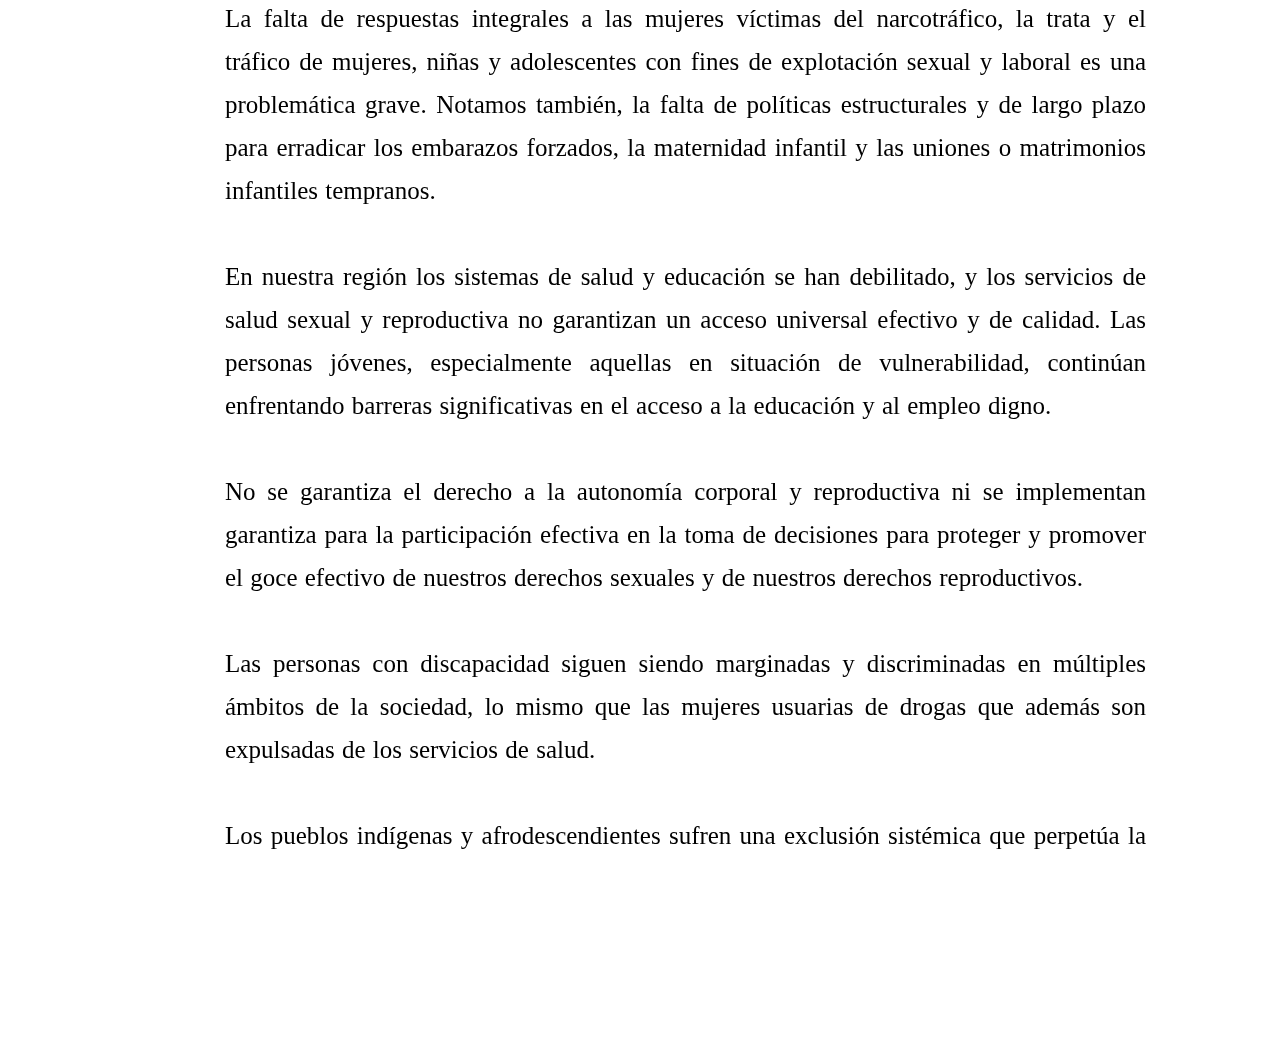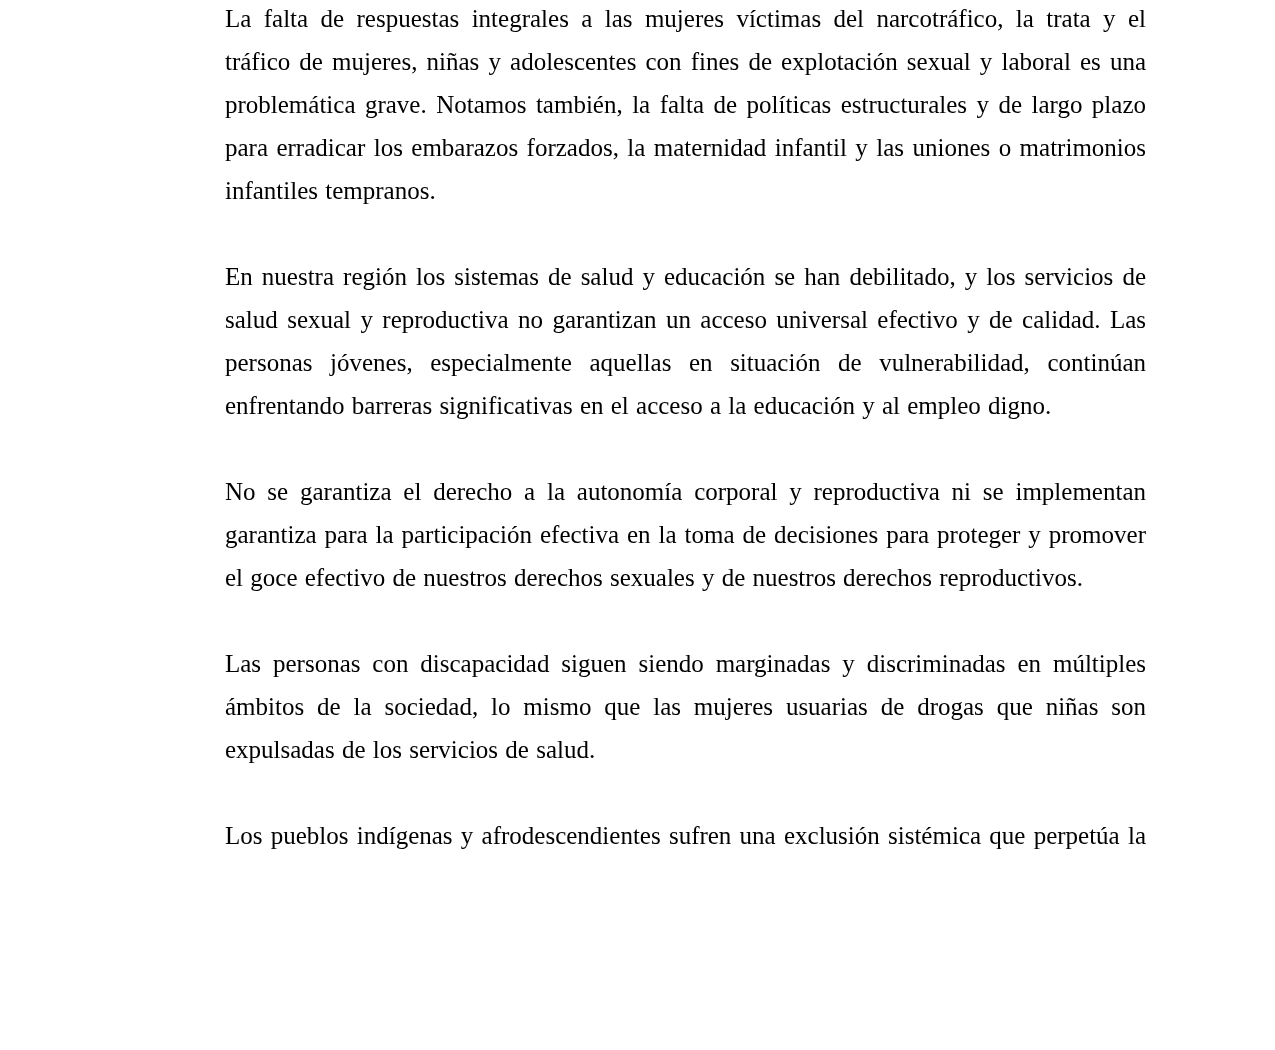--- a/index.html
+++ b/index.html
@@ -34,17 +34,17 @@
   }
 </style>
 </head>
 <body>
 
 <div class="page">
   <div class="content">
     <p class="para">La falta de respuestas integrales a las mujeres víctimas del narcotráfico, la trata y el tráfico de mujeres, niñas y adolescentes con fines de explotación sexual y laboral es una problemática grave. Notamos también, la falta de políticas estructurales y de largo plazo para erradicar los embarazos forzados, la maternidad infantil y las uniones o matrimonios infantiles tempranos.</p>
     <p class="para">En nuestra región los sistemas de salud y educación se han debilitado, y los servicios de salud sexual y reproductiva no garantizan un acceso universal efectivo y de calidad. Las personas jóvenes, especialmente aquellas en situación de vulnerabilidad, continúan enfrentando barreras significativas en el acceso a la educación y al empleo digno.</p>
     <p class="para">No se garantiza el derecho a la autonomía corporal y reproductiva ni se implementan garantiza para la participación efectiva en la toma de decisiones para proteger y promover el goce efectivo de nuestros derechos sexuales y de nuestros derechos reproductivos.</p>
-    <p class="para">Las personas con discapacidad siguen siendo marginadas y discriminadas en múltiples ámbitos de la sociedad, lo mismo que las mujeres usuarias de drogas que niñas son expulsadas de los servicios de salud.</p>
+    <p class="para">Las personas con discapacidad siguen siendo marginadas y discriminadas en múltiples ámbitos de la sociedad, lo mismo que las mujeres usuarias de drogas que además son expulsadas de los servicios de salud.</p>
     <p class="para">Los pueblos indígenas y afrodescendientes sufren una exclusión sistémica que perpetúa la pobreza y limita sus oportunidades de desarrollo. Las trabajadoras sexuales y las trabajadoras del hogar enfrentan condiciones laborales precarias, falta de reconocimiento y ausencia de protección legal.</p>
 
   </div>
 </div>
 
 </body></html>

